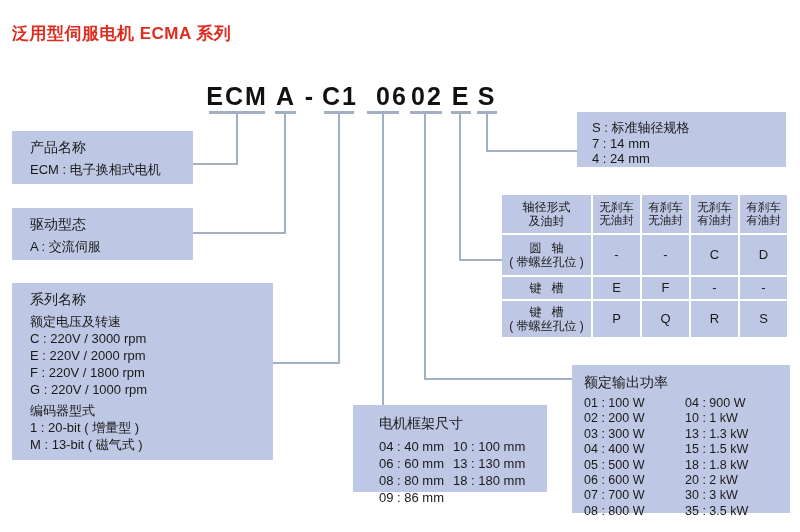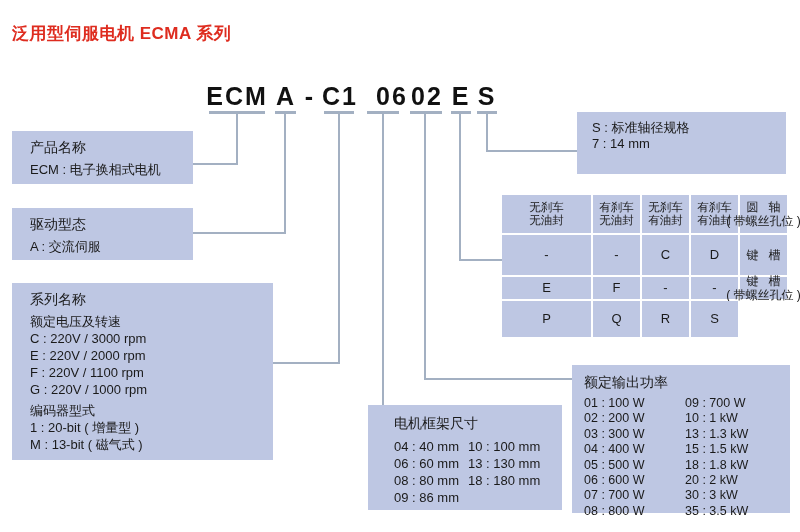--- a/index.html
+++ b/index.html
@@ -100,28 +100,28 @@
   <div class="box" style="left:12px;top:208px;width:181px;height:52px;padding:7px 0 0 18px">
     <div class="bt">驱动型态</div>
     <div class="bl" style="margin-top:4px">A : 交流伺服</div>
   </div>
 
   <div class="box" style="left:12px;top:283px;width:261px;height:177px;padding:7px 0 0 18px">
     <div class="bt">系列名称</div>
     <div class="sub">额定电压及转速</div>
     <div class="it">C : 220V / 3000 rpm</div>
     <div class="it">E : 220V / 2000 rpm</div>
-    <div class="it">F : 220V / 1100 rpm</div>
+    <div class="it">F : 220V / 1800 rpm</div>
     <div class="it">G : 220V / 1000 rpm</div>
     <div class="sub">编码器型式</div>
     <div class="it">1 : 20-bit ( 增量型 )</div>
     <div class="it">M : 13-bit ( 磁气式 )</div>
   </div>
 
-  <div class="box" style="left:368px;top:405px;width:194px;height:105px;padding:9px 0 0 26px">
+  <div class="box" style="left:353px;top:405px;width:194px;height:87px;padding:9px 0 0 26px">
     <div class="bt">电机框架尺寸</div>
     <div class="twocol" style="margin-top:5px">
       <div class="colA" style="left:0">
         <div class="it">04 : 40 mm</div>
         <div class="it">06 : 60 mm</div>
         <div class="it">08 : 80 mm</div>
         <div class="it">09 : 86 mm</div>
       </div>
       <div class="colB" style="left:74px">
         <div class="it">10 : 100 mm</div>
@@ -138,39 +138,44 @@
         <div class="it" style="line-height:15.4px;font-size:12.5px">01 : 100 W</div>
         <div class="it" style="line-height:15.4px;font-size:12.5px">02 : 200 W</div>
         <div class="it" style="line-height:15.4px;font-size:12.5px">03 : 300 W</div>
         <div class="it" style="line-height:15.4px;font-size:12.5px">04 : 400 W</div>
         <div class="it" style="line-height:15.4px;font-size:12.5px">05 : 500 W</div>
         <div class="it" style="line-height:15.4px;font-size:12.5px">06 : 600 W</div>
         <div class="it" style="line-height:15.4px;font-size:12.5px">07 : 700 W</div>
         <div class="it" style="line-height:15.4px;font-size:12.5px">08 : 800 W</div>
       </div>
       <div class="colB" style="left:101px">
-        <div class="it" style="line-height:15.4px;font-size:12.5px">09 : 700 W</div>
+        <div class="it" style="line-height:15.4px;font-size:12.5px">04 : 900 W</div>
         <div class="it" style="line-height:15.4px;font-size:12.5px">10 : 1 kW</div>
         <div class="it" style="line-height:15.4px;font-size:12.5px">13 : 1.3 kW</div>
         <div class="it" style="line-height:15.4px;font-size:12.5px">15 : 1.5 kW</div>
         <div class="it" style="line-height:15.4px;font-size:12.5px">18 : 1.8 kW</div>
         <div class="it" style="line-height:15.4px;font-size:12.5px">20 : 2 kW</div>
         <div class="it" style="line-height:15.4px;font-size:12.5px">30 : 3 kW</div>
         <div class="it" style="line-height:15.4px;font-size:12.5px">35 : 3.5 kW</div>
       </div>
     </div>
   </div>
 
-  <div class="box" style="left:577px;top:112px;width:209px;height:62px;padding:8px 0 0 15px">
+  <div class="box" style="left:577px;top:112px;width:209px;height:55px;padding:8px 0 0 15px">
     <div class="bl" style="line-height:15.5px">S : 标准轴径规格</div>
     <div class="bl" style="line-height:15.5px">7 : 14 mm</div>
+    <div class="bl" style="line-height:15.5px">4 : 24 mm</div>
   </div>
 
   <div class="shaft-table">
 
+    <div class="cell">
+      <div class="lab">轴径形式</div>
+      <div class="lab">及油封</div>
+    </div>
     <div class="cell">
       <div class="h">无刹车</div>
       <div class="h">无油封</div>
     </div>
     <div class="cell">
       <div class="h">有刹车</div>
       <div class="h">无油封</div>
     </div>
     <div class="cell">
       <div class="h">无刹车</div>

